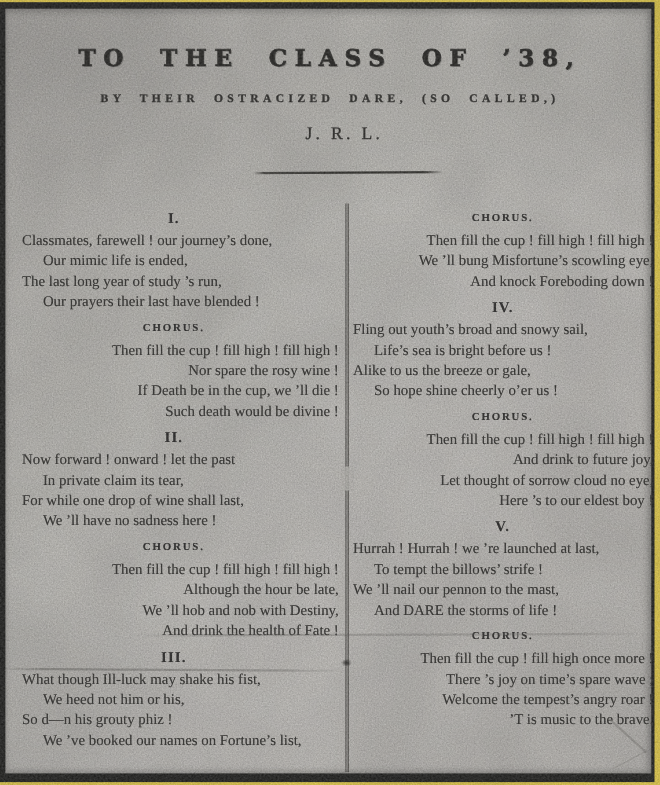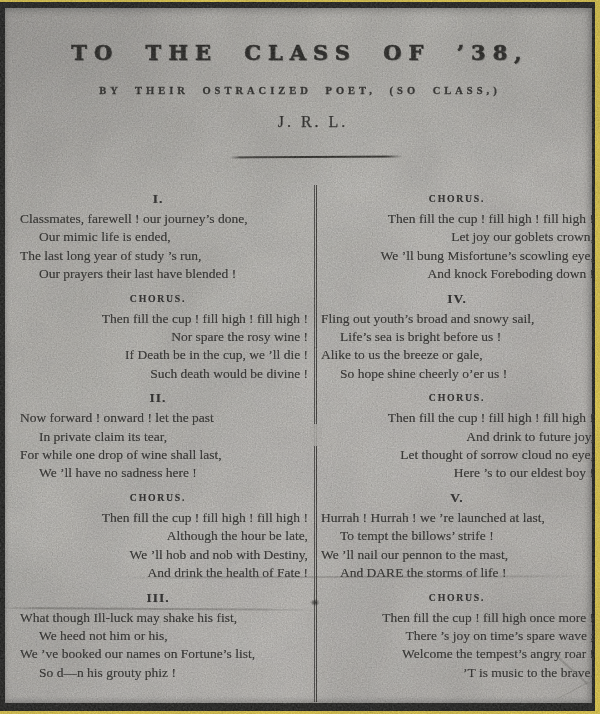--- a/index.html
+++ b/index.html
@@ -93,21 +93,21 @@
   .grain { position: absolute; left: 0; top: 0; width: 600px; height: 714px; pointer-events: none; }
 </style>
 </head>
 <body>
 
 <div class="shot">
   <div class="frame"></div>
   <div class="paper"></div>
 
   <div class="title">TO THE CLASS OF ’38,</div>
-  <div class="byline">BY THEIR OSTRACIZED POET, (SO CLASS,)</div>
+  <div class="byline">BY THEIR OSTRACIZED DARE, (SO CALLED,)</div>
   <div class="author">J. R. L.</div>
   <div class="title-rule"></div>
 
   <div class="divider"></div>
   <div class="divider-gap"></div>
   <div class="divider-blot"></div>
 
   <div class="col col-left">
     <section class="sec">
       <div class="hd num">I.</div>
@@ -143,32 +143,31 @@
         <div class="vl">Although the hour be late,</div>
         <div class="vl">We ’ll hob and nob with Destiny,</div>
         <div class="vl">And drink the health of Fate !</div>
       </div>
     </section>
     <section class="sec">
       <div class="hd num">III.</div>
       <div class="lines stanza">
         <div class="vl">What though Ill-luck may shake his fist,</div>
         <div class="vl">We heed not him or his,</div>
+        <div class="vl">So d—n his grouty phiz !</div>
         <div class="vl">We ’ve booked our names on Fortune’s list,</div>
-        <div class="vl">So d—n his grouty phiz !</div>
       </div>
     </section>
   </div>
 
   <div class="col col-right">
     <section class="sec">
       <div class="hd chorus">CHORUS.</div>
       <div class="lines chorus-lines">
         <div class="vl">Then fill the cup ! fill high ! fill high !</div>
-        <div class="vl">Let joy our goblets crown,</div>
         <div class="vl">We ’ll bung Misfortune’s scowling eye,</div>
         <div class="vl">And knock Foreboding down !</div>
       </div>
     </section>
     <section class="sec">
       <div class="hd num">IV.</div>
       <div class="lines stanza">
         <div class="vl">Fling out youth’s broad and snowy sail,</div>
         <div class="vl">Life’s sea is bright before us !</div>
         <div class="vl">Alike to us the breeze or gale,</div>

